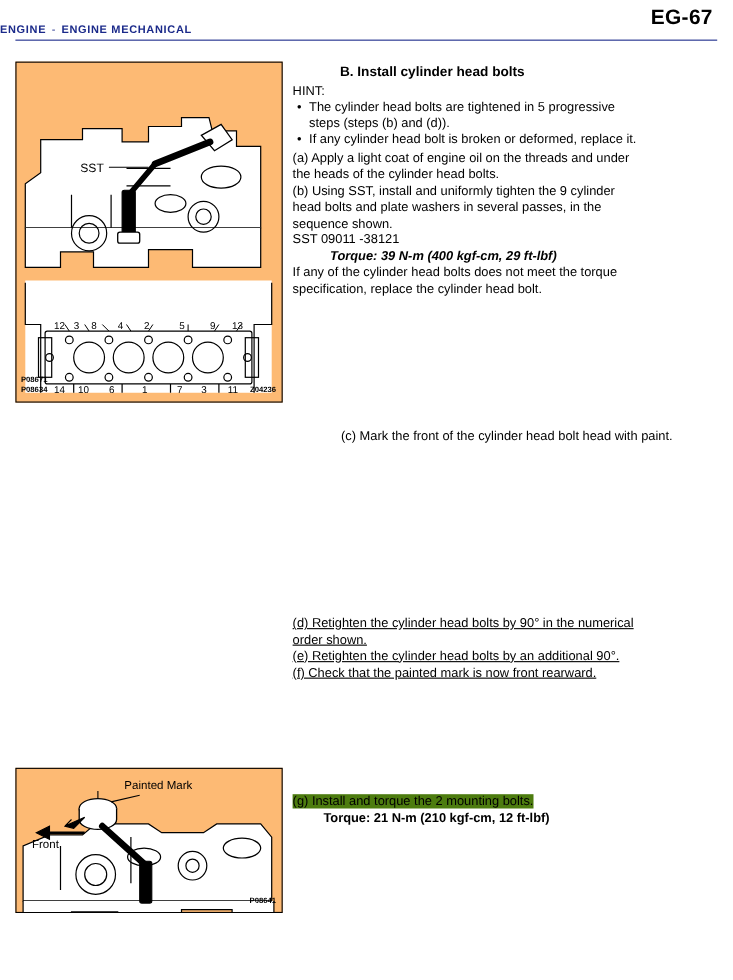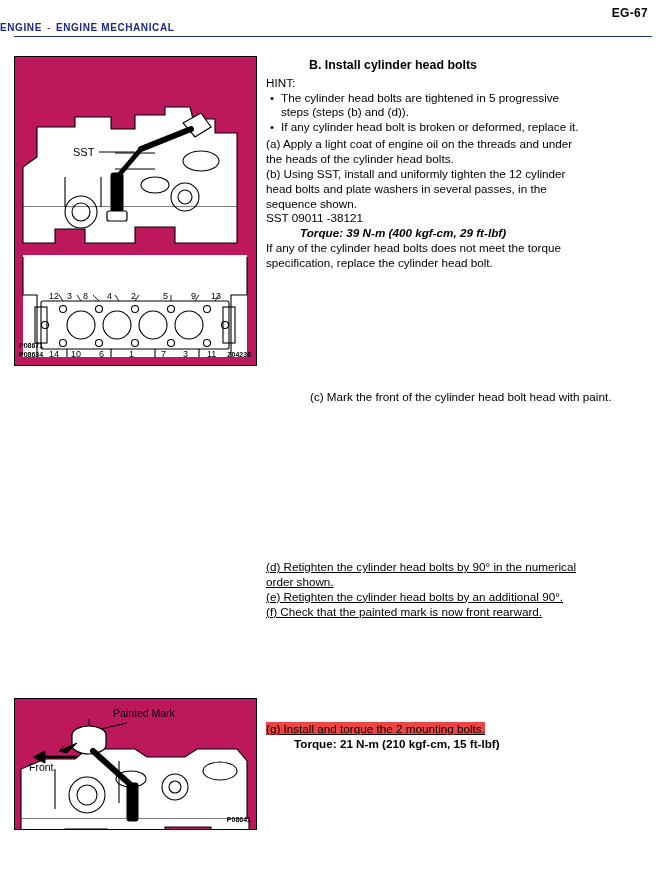--- a/index.html
+++ b/index.html
@@ -19,21 +19,21 @@
     position: relative;
     width: 666px;
     height: 891px;
     padding: 0;
   }
   
   .page-code {
     position: absolute;
     top: 6px; right: 18px;
     font-weight: bold;
-    font-size: 12px;
+    font-size: 19px;
     letter-spacing: .3px;
   }
   .header-rule {
     position: absolute;
     left: 14px; right: 14px;
     top: 36px;
     border-bottom: 1.6px solid #1b2a8a;
   }
   .header-center {
     position: absolute;
@@ -41,21 +41,21 @@
     left: 0; right: 0;
     text-align: left;
     font-size: 10px;
     font-weight: bold;
     color: #1b2a8a;
     letter-spacing: .6px;
   }
   .header-center .sep { font-weight: normal; padding: 0 5px; }
   .fig {
     border: 1.3px solid #000;
-    background: #be185d;
+    background: #fdba74;
     position: relative;
     overflow: hidden;
   }
   .fig-code {
     position: absolute;
     font-size: 7px;
     font-weight: bold;
     font-family: "Liberation Sans", sans-serif;
     color: #000;
   }
@@ -75,22 +75,21 @@
     padding-left: 0;
   }
   ul.hint li::before {
     content: "\2022";
     position: absolute;
     left: -11px; top: 0;
   }
   .indent-torque { padding-left: 34px; font-style: italic; }
   .indent-torque2 { padding-left: 28px; }
   .hl {
-    background: #ef4444;
-    text-decoration: underline;
+    background: #4d7c0f;
   }
 
   
   svg { display: block; }
 </style>
 </head>
 <body>
 
 <div class="page">
 
@@ -190,21 +189,21 @@
   </div>
 
   <div class="txt" style="position:absolute; left:266px; top:58px; width:318px;">
     <p class="bold" style="font-size:12.4px; margin-bottom:2px;">B. Install cylinder head bolts</p>
     <p>HINT:</p>
     <ul class="hint">
       <li>The cylinder head bolts are tightened in 5 progressive steps (steps (b) and (d)).</li>
       <li>If any cylinder head bolt is broken or deformed, replace it.</li>
     </ul>
     <p style="margin-top:2px;">(a) Apply a light coat of engine oil on the threads and under the heads of the cylinder head bolts.</p>
-    <p>(b) Using SST, install and uniformly tighten the 12 cylinder head bolts and plate washers in several passes, in the sequence shown.</p>
+    <p>(b) Using SST, install and uniformly tighten the 9 cylinder head bolts and plate washers in several passes, in the sequence shown.</p>
     <p>SST 09011 -38121</p>
     <p class="bold indent-torque">Torque:  39 N-m (400 kgf-cm, 29 ft-lbf)</p>
     <p>If any of the cylinder head bolts does not meet the torque specification, replace the cylinder head bolt.</p>
   </div>
 
   <div class="fig" style="left:14px; top:388px; width:243px; height:132px;">
     <svg width="241" height="150" viewBox="0 0 241 150">
       <g stroke="#000" fill="none" stroke-width="1.1">
 
         <path d="M6 92 L6 70 L30 60 L60 60 L72 50 L120 50 L132 58 L170 58 L182 50 L222 50 L232 62 L232 120 L6 120 Z" fill="#fff"></path>
@@ -249,16 +248,16 @@
   </div>
 
   <div class="txt" style="position:absolute; left:266px; top:560px; width:318px;text-decoration:underline;">
     <p>(d) Retighten the cylinder head bolts by 90° in the numerical order shown.</p>
     <p>(e) Retighten the cylinder head bolts by an additional 90°.</p>
     <p>(f) Check that the painted mark is now front rearward.</p>
   </div>
 
   <div class="txt" style="position:absolute; left:266px; top:722px; width:318px;">
     <p><span class="hl">(g) Install and torque the 2 mounting bolts.</span></p>
-    <p class="bold indent-torque2">Torque: 21 N-m (210 kgf-cm, 15 ft-lbf)</p>
+    <p class="bold indent-torque2">Torque: 21 N-m (210 kgf-cm, 12 ft-lbf)</p>
   </div>
 
 </div>
 
 </body></html>

